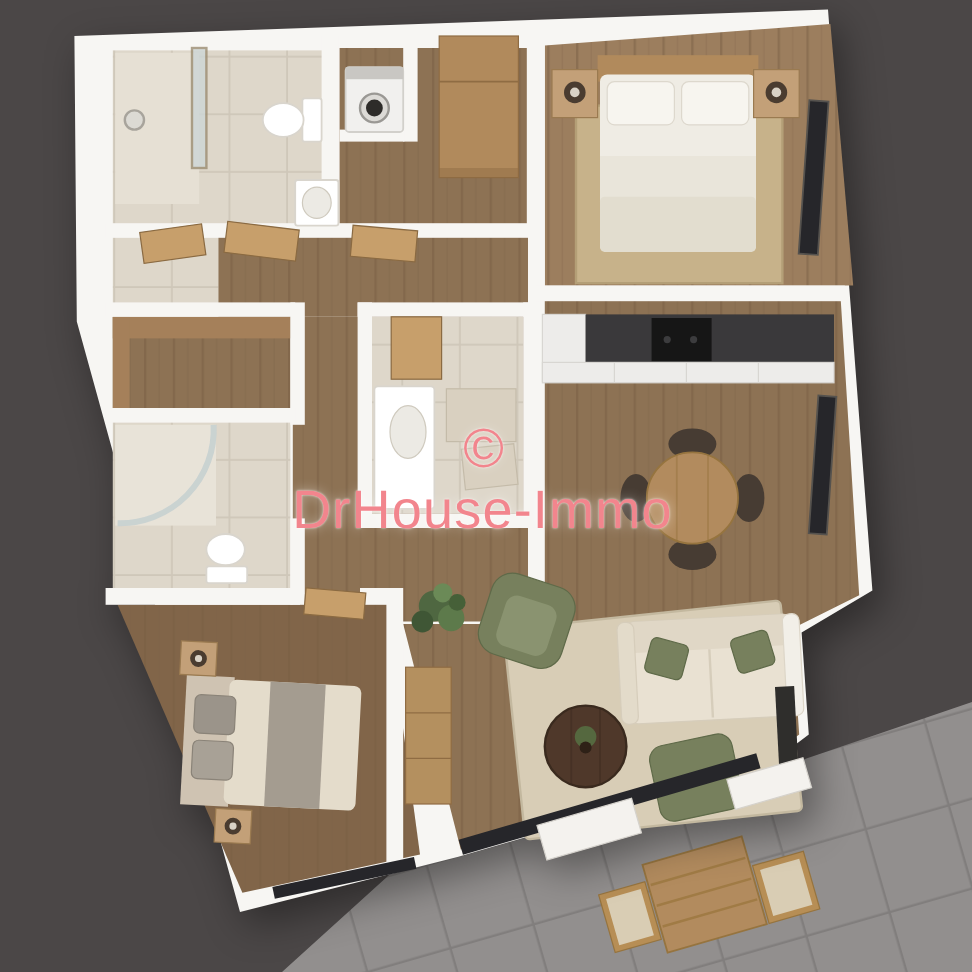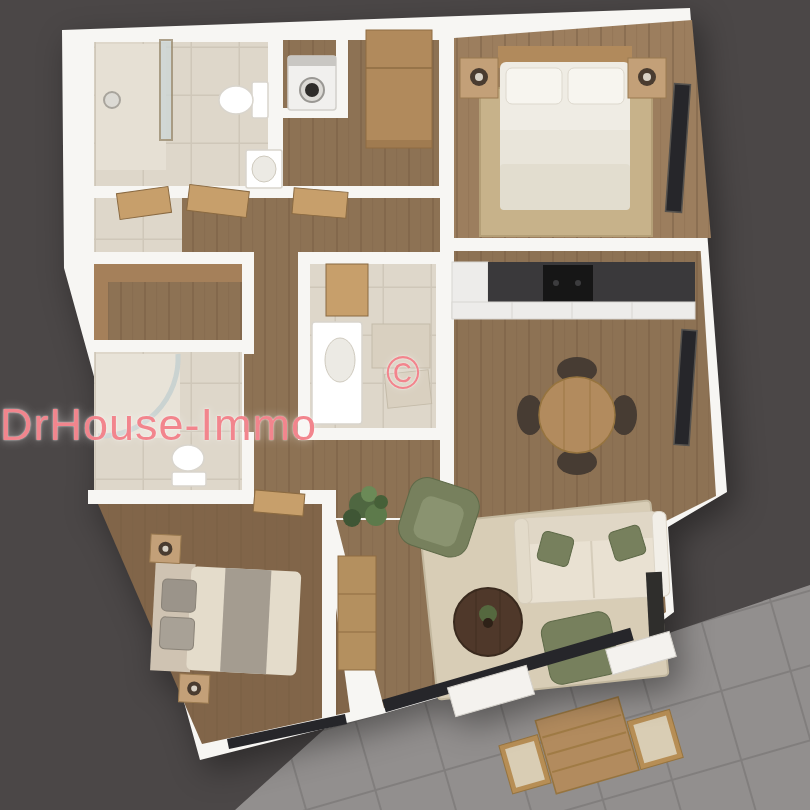--- a/index.html
+++ b/index.html
@@ -21,21 +21,21 @@
   .apt{filter:drop-shadow(8px 12px 16px rgba(0,0,0,0.38));}
   
   .watermark{position:absolute;inset:0;pointer-events:none;}
   .wm-copyright{
     position:absolute;left:0;right:4px;top:350px;text-align:center;
     font-size:46px;line-height:1;color:var(--watermark);
     text-shadow:0 0 2px rgba(255,255,255,.85),0 0 9px rgba(255,255,255,.45);
     font-weight:400;
   }
   .wm-brand{
-    position:absolute;left:0;right:6px;top:402px;text-align:left;
+    position:absolute;left:0;right:6px;top:402px;text-align:center;
     font-size:45px;line-height:1;letter-spacing:1px;font-weight:500;
     color:var(--watermark);
     text-shadow:0 0 2px rgba(255,255,255,.85),0 0 10px rgba(255,255,255,.5);
   }
 </style>
 </head>
 <body>
 
 <div id="stage">
 <svg width="810" height="810" viewBox="0 0 810 810">

